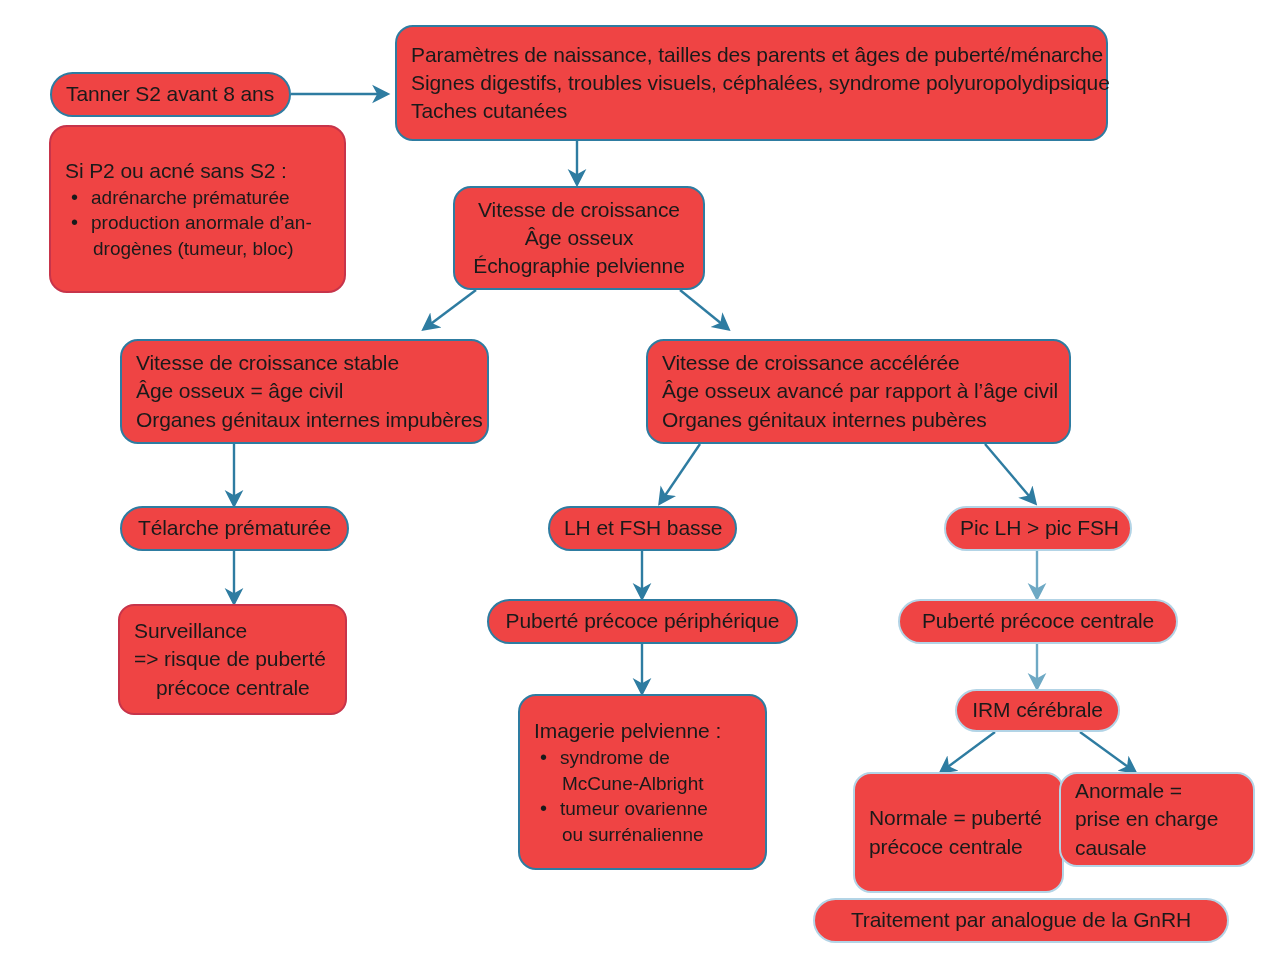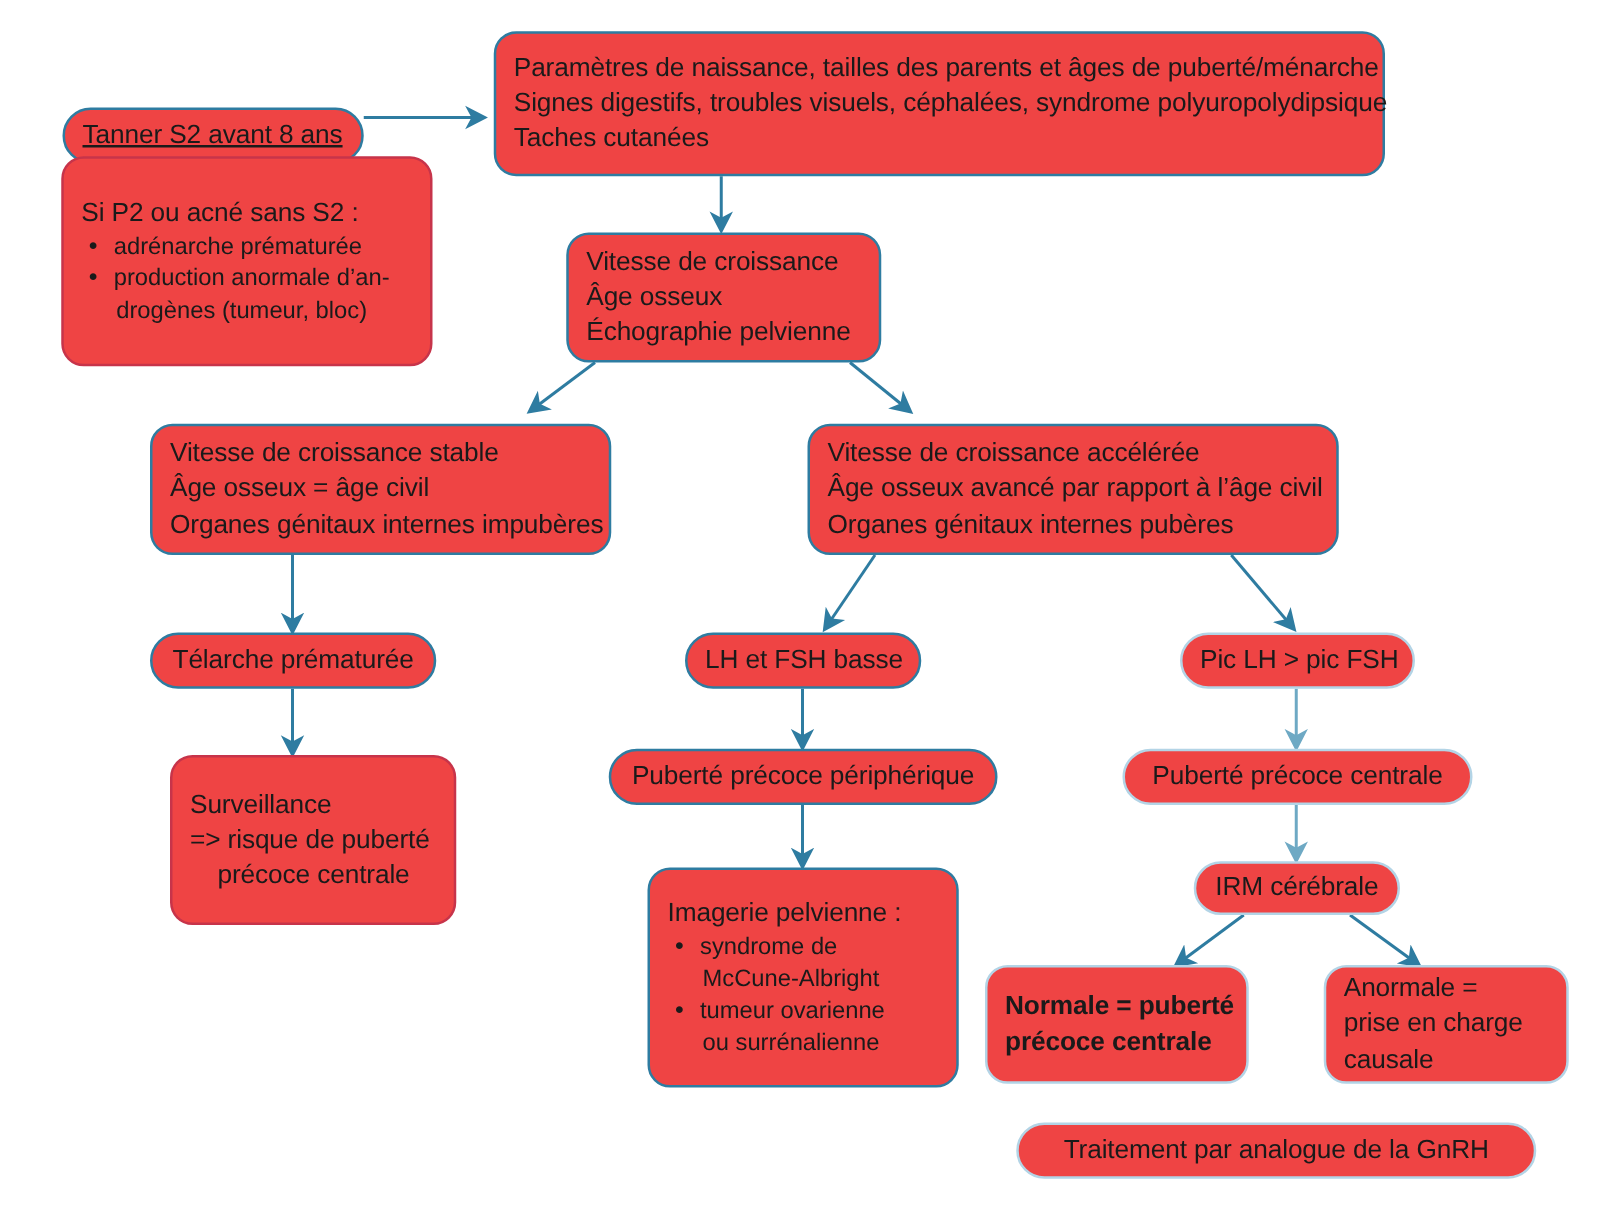--- a/index.html
+++ b/index.html
@@ -98,42 +98,42 @@
 
     <path d="M1037,551 L1037,598" stroke="#6ea9c4" stroke-width="2.4" fill="none" marker-end="url(#ahl)"></path>
 
     <path d="M1037,643 L1037,688" stroke="#6ea9c4" stroke-width="2.4" fill="none" marker-end="url(#ahl)"></path>
 
     <path d="M995,732 L941,772" stroke="#2e7ca1" stroke-width="2.4" fill="none" marker-end="url(#ah)"></path>
 
     <path d="M1080,732 L1135,772" stroke="#2e7ca1" stroke-width="2.4" fill="none" marker-end="url(#ah)"></path>
   </svg>
 
-  <div class="node pill" style="left:50px; top:86px; width:241px; height:45px;text-decoration:underline;">
+  <div class="node pill" style="left:50px; top:72px; width:241px; height:45px;">
     <div class="line">Tanner S2 avant 8 ans</div>
   </div>
 
   <div class="node" style="left:395px; top:25px; width:713px; height:116px;">
     <div class="line">Paramètres de naissance, tailles des parents et âges de puberté/ménarche</div>
     <div class="line">Signes digestifs, troubles visuels, céphalées, syndrome polyuropolydipsique</div>
     <div class="line">Taches cutanées</div>
   </div>
 
   <div class="node red" style="left:49px; top:125px; width:297px; height:168px;">
     <div class="line">Si P2 ou acné sans S2 :</div>
     <ul class="bullets">
       <li>adrénarche prématurée</li>
       <li>
         <span>production anormale d’an-</span>
         <span class="cont">drogènes (tumeur, bloc)</span>
       </li>
     </ul>
   </div>
 
-  <div class="node" style="left:453px; top:186px; width:252px; height:104px;">
+  <div class="node" style="left:453px; top:186px; width:252px; height:104px;align-items:center;">
     <div class="line">Vitesse de croissance</div>
     <div class="line">Âge osseux</div>
     <div class="line">Échographie pelvienne</div>
   </div>
 
   <div class="node" style="left:120px; top:339px; width:369px; height:105px;">
     <div class="line">Vitesse de croissance stable</div>
     <div class="line">Âge osseux = âge civil</div>
     <div class="line">Organes génitaux internes impubères</div>
   </div>
@@ -141,21 +141,21 @@
   <div class="node" style="left:646px; top:339px; width:425px; height:105px;">
     <div class="line">Vitesse de croissance accélérée</div>
     <div class="line">Âge osseux avancé par rapport à l’âge civil</div>
     <div class="line">Organes génitaux internes pubères</div>
   </div>
 
   <div class="node pill center" style="left:120px; top:506px; width:229px; height:45px;">
     <div class="line">Télarche prématurée</div>
   </div>
 
-  <div class="node red" style="left:136px; top:604px; width:229px; height:136px;">
+  <div class="node red" style="left:118px; top:604px; width:229px; height:111px;border-radius:16px;">
     <div class="line">Surveillance</div>
     <div class="line">=&gt; risque de puberté</div>
     <div class="line indent">précoce centrale</div>
   </div>
 
   <div class="node pill center" style="left:548px; top:506px; width:189px; height:45px;">
     <div class="line">LH et FSH basse</div>
   </div>
 
   <div class="node pill center" style="left:487px; top:599px; width:311px; height:45px;">
@@ -181,21 +181,21 @@
   </div>
 
   <div class="node light pill center" style="left:898px; top:599px; width:280px; height:45px;">
     <div class="line">Puberté précoce centrale</div>
   </div>
 
   <div class="node light pill center" style="left:955px; top:689px; width:165px; height:43px;">
     <div class="line">IRM cérébrale</div>
   </div>
 
-  <div class="node light" style="left:788px; top:772px; width:211px; height:95px;font-weight:bold;">
+  <div class="node light" style="left:853px; top:772px; width:211px; height:121px;">
     <div class="line">Normale = puberté</div>
     <div class="line">précoce centrale</div>
   </div>
 
   <div class="node light" style="left:1059px; top:772px; width:196px; height:95px;">
     <div class="line">Anormale =</div>
     <div class="line">prise en charge</div>
     <div class="line">causale</div>
   </div>
 

